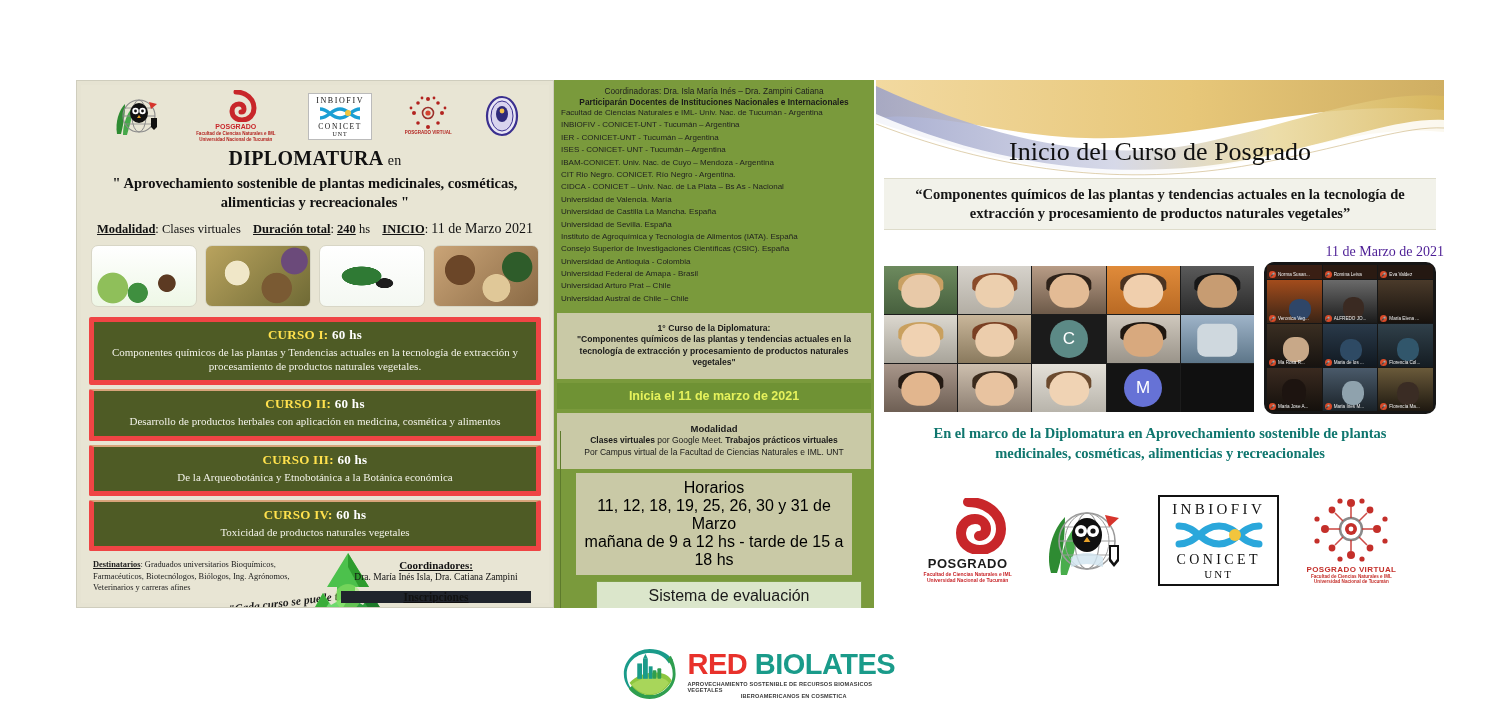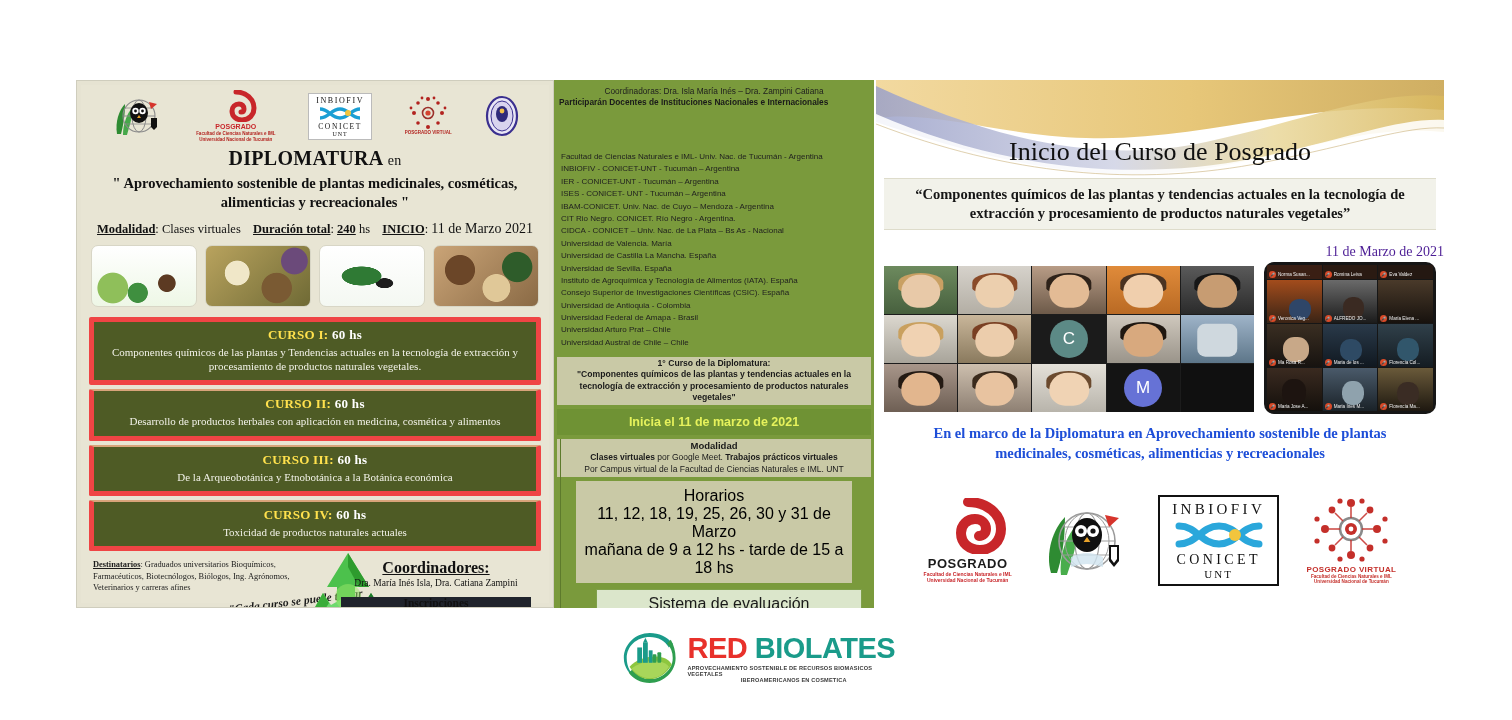--- a/index.html
+++ b/index.html
@@ -89,42 +89,42 @@
   .slogan {
     position:absolute; left: 128px; top: 42px; width: 175px;
     font-family:"Liberation Serif", serif; font-size: 11.5px; font-weight:bold;
     font-style: italic; color:#1b1b1b; text-align:center; line-height:1.45;
     transform: rotate(-7deg);
   }
   .coord-block {
     position:absolute; right: 18px; top: 8px; width: 190px; text-align:center;
     font-family:"Liberation Serif", serif; color:#111;
   }
-  .coord-block .t { font-weight:bold; font-size:16px; text-decoration:underline;font-family:Liberation Serif, serif; }
+  .coord-block .t { font-weight:bold; font-size:11px; text-decoration:underline;font-family:Liberation Serif, serif; }
   .coord-block .n { font-size:9.5px; margin-top:1px; }
   .coord-block .t2 { font-weight:bold; font-size:11.5px; text-decoration:underline; margin-top:9px; }
   .coord-block .m { font-size:12px; margin-top:14px; }
 
   .recycle { position:absolute; left:212px; top:-4px; width:110px; height:92px; }
 
   
   .mid {
     position:absolute; left: 554px; top: 80px;
     width: 320px; height: 528px;
     background: #7a9a3c;
     overflow:hidden;
     font-family: "Liberation Sans", sans-serif;
   }
   .mid-top { padding: 6px 5px 4px 5px; color:#1c1c1c; }
   .mid-coord { text-align:center; font-size:8.3px; color:#1e1e1e; }
-  .mid-part { text-align:left; font-size:8.3px; font-weight:bold; color:#1a1a1a; margin-top:1px; }
-  .mid-inst { font-size:8px; color:#1f1f1f; line-height:1.55; padding-left:2px;margin-top:44px; }
+  .mid-part { text-align:center; font-size:8.3px; font-weight:bold; color:#1a1a1a; margin-top:1px; }
+  .mid-inst { font-size:8px; color:#1f1f1f; line-height:1.55; padding-left:2px; }
 
   .mid-card {
-    background:#c9c9a6; margin: 4px 3px 0 3px; padding: 1px 8px;
+    background:#c9c9a6; margin: 4px 3px 0 3px; padding: 10px 8px;
     text-align:center; color:#1a1a1a;
   }
   .mid-card .b1 { font-size:8.6px; font-weight:bold; }
   .mid-card .b2 { font-size:8.6px; font-weight:bold; line-height:1.35; margin-top:1px; }
   .band-start {
     background:#6f9234; margin: 4px 3px 0 3px; padding: 6px 4px;
     text-align:center; color:#e6f25c; font-weight:bold; font-size:12.5px;
   }
   .mid-card .h { font-size:9.5px; font-weight:bold; }
   .mid-card .l { font-size:8.5px; line-height:1.45; }
@@ -179,28 +179,28 @@
             border-radius:10px; display:grid; grid-template-columns: repeat(3,1fr); grid-template-rows: 14px repeat(3,1fr);
             gap:1px; padding:3px; overflow:hidden; }
   .t2 { position:relative; overflow:hidden; background:#20242c; }
   .nm { position:absolute; left:2px; bottom:1px; right:2px; display:flex; align-items:center; gap:2px;
         font-size:4.6px; color:#f0f0f0; white-space:nowrap; overflow:hidden; }
   .nm .dot { width:7px; height:7px; border-radius:50%; background:#d94a28; flex:none;
              display:flex; align-items:center; justify-content:center; font-size:4px; color:#fff; }
 
   .r-foot {
     position:absolute; left:0; right:0; top: 344px; text-align:center;
-    font-family:"Liberation Serif", serif; font-size:14.5px; font-weight:bold; color:#1d4ed8;
+    font-family:"Liberation Serif", serif; font-size:14.5px; font-weight:bold; color:#0f766e;
     line-height:1.35; padding: 0 34px;
   }
   .r-logos { position:absolute; left:0; right:0; top: 400px; height: 120px;
              display:flex; align-items:center; justify-content:space-around; padding: 0 34px; }
 
   
-  .biolates { position:absolute; left: 620px; top: 628px; width: 280px; height: 60px;
+  .biolates { position:absolute; left: 620px; top: 644px; width: 280px; height: 60px;
               display:flex; align-items:center; gap:8px; }
   .bl-text { display:flex; flex-direction:column; }
   .bl-title { font-family:"Liberation Sans", sans-serif; font-weight:bold; font-size:29px;
               letter-spacing:-0.5px; line-height:1; }
   .bl-red { color:#e8312b; } .bl-teal { color:#1a9b8a; }
   .bl-sub1 { font-size:5.6px; font-weight:bold; color:#3a3a3a; letter-spacing:.2px; margin-top:2px; }
   .bl-sub2 { font-size:5.6px; font-weight:bold; color:#3a3a3a; letter-spacing:.2px; text-align:center; }
 
   
   .mark { display:block; }
@@ -336,21 +336,21 @@
         <span>CURSO III:</span>
         <span class="hs">60 hs</span>
       </div>
       <div class="desc">De la Arqueobotánica y Etnobotánica a la Botánica económica</div>
     </div>
     <div class="course">
       <div class="hd">
         <span>CURSO IV:</span>
         <span class="hs">60 hs</span>
       </div>
-      <div class="desc">Toxicidad de productos naturales actuales</div>
+      <div class="desc">Toxicidad de productos naturales vegetales</div>
     </div>
 
     <div class="flyer-footer">
       <div class="destin">
         <b>Destinatarios</b><span>: Graduados universitarios Bioquímicos, Farmacéuticos, Biotecnólogos, Biólogos, Ing. Agrónomos, Veterinarios y carreras afines</span>
       </div>
       <div class="slogan">"Cada curso se puede tomar individualmente"</div>
 
       <svg class="recycle" viewBox="0 0 110 92">
         <g>

